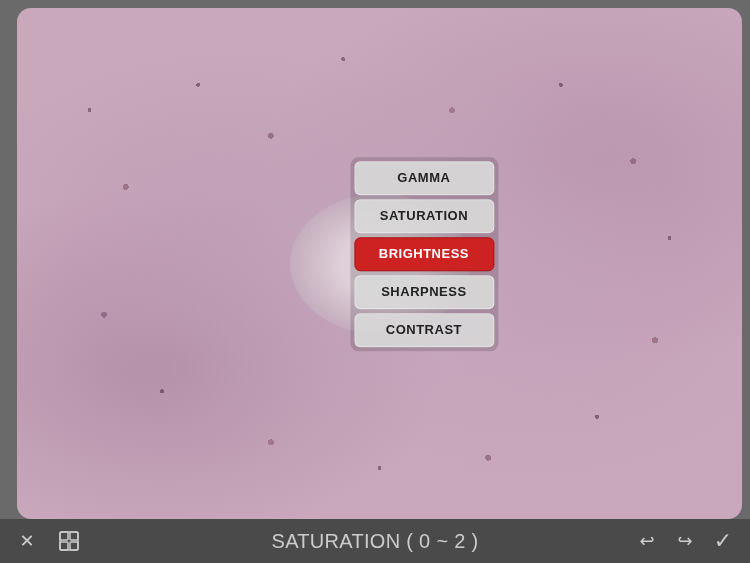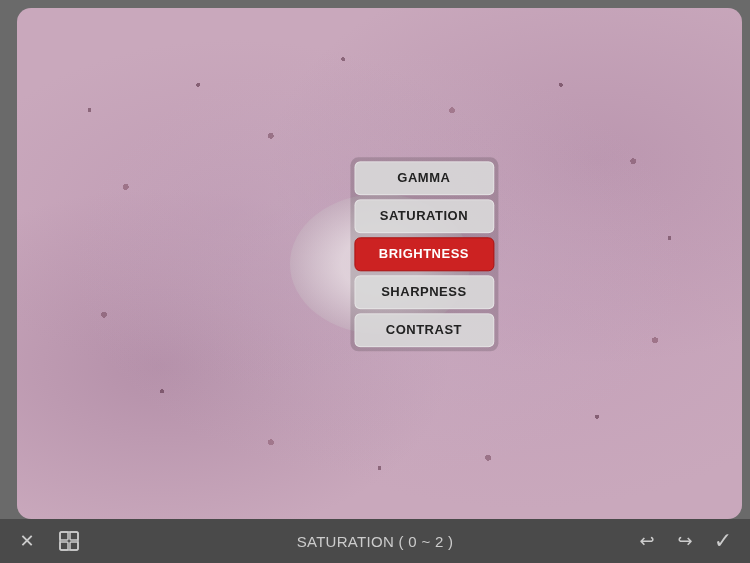--- a/index.html
+++ b/index.html
@@ -134,21 +134,21 @@
       display: flex;
       align-items: center;
       gap: 8px;
     }
 
     .toolbar-center {
       position: absolute;
       left: 50%;
       transform: translateX(-50%);
       color: #ccc;
-      font-size: 15px;
+      font-size: 20px;
       font-weight: 500;
       letter-spacing: 0.3px;
     }
 
     .icon-btn {
       width: 30px;
       height: 30px;
       display: flex;
       align-items: center;
       justify-content: center;

